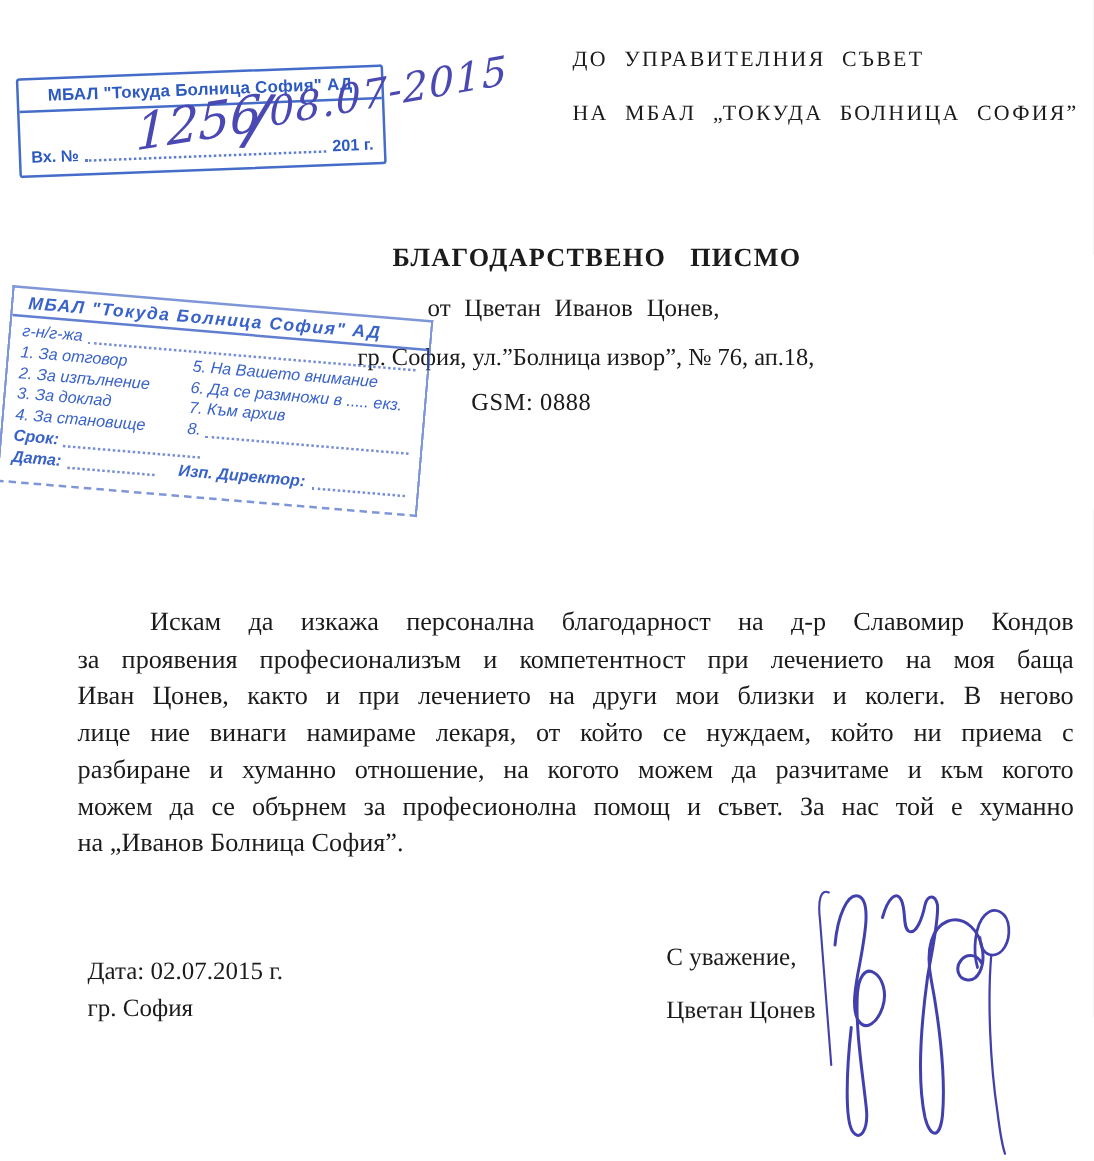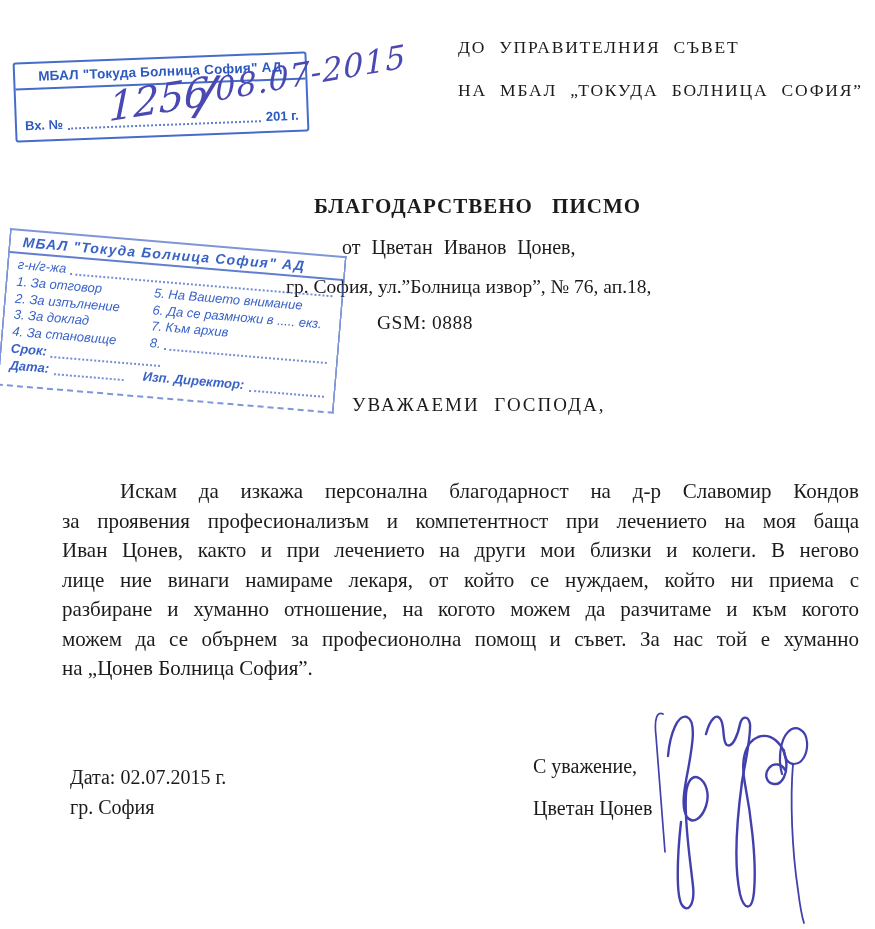--- a/index.html
+++ b/index.html
@@ -53,21 +53,21 @@
   .opt8{display:flex;align-items:flex-end;gap:4px;white-space:nowrap;}
   .b{font-weight:bold;}
   .w160{flex:none;width:150px;display:flex;align-items:flex-end;gap:4px;}
   .leader2{flex:1;border-bottom:2px dotted rgba(58,94,196,.7);margin-bottom:2px;height:9px;}
 
   
   .salutation{position:absolute;left:352px;top:394px;font-size:19px;letter-spacing:2px;
               word-spacing:8px;white-space:nowrap;}
   .body-text{position:absolute;left:62px;top:477px;width:797px;font-size:21px;line-height:29.5px;}
   .jline{text-align:justify;text-align-last:justify;}
-  .first{text-indent:58px;}
+  .first{text-indent:58px;margin-top:6px;}
   .last{text-align:left;text-align-last:left;}
 
   
   .foot-date{position:absolute;left:70px;top:750px;font-size:20px;margin-top:16px;}
   .foot-city{position:absolute;left:70px;top:796px;font-size:20px;}
   .close-1{position:absolute;left:533px;top:755px;font-size:20px;}
   .close-2{position:absolute;left:533px;top:797px;font-size:20px;}
 
   
   .sig{position:absolute;left:632px;top:690px;}
@@ -131,30 +131,29 @@
       </div>
       <div class="srow">
         <span class="b">Дата:</span>
         <span class="leader2" style="max-width:70px"></span>
         <span class="b" style="margin-left:14px">Изп. Директор:</span>
         <span class="leader2"></span>
       </div>
     </div>
   </div>
 
-  <div class="salutation">УВАЖАЕМИ ГОСПОДА,</div>
 
   <div class="body-text">
     <div class="jline first">Искам да изкажа персонална благодарност на д-р Славомир Кондов</div>
     <div class="jline">за проявения професионализъм и компетентност при лечението на моя баща</div>
     <div class="jline">Иван Цонев, както и при лечението на други мои близки и колеги. В негово</div>
     <div class="jline">лице ние винаги намираме лекаря, от който се нуждаем, който ни приема с</div>
     <div class="jline">разбиране и хуманно отношение, на когото можем да разчитаме и към когото</div>
     <div class="jline">можем да се обърнем за професионолна помощ и съвет. За нас той е хуманно</div>
-    <div class="jline last">на „Цонев Болница София”.</div>
+    <div class="jline last">на „Иванов Болница София”.</div>
   </div>
 
   <div class="foot-date">Дата: 02.07.2015 г.</div>
   <div class="foot-city">гр. София</div>
   <div class="close-1">С уважение,</div>
   <div class="close-2">Цветан Цонев</div>
 
   <svg class="sig" width="190" height="238" viewBox="0 0 190 238">
     <path stroke-width="1.7" d="M31,24 C25,21 22,29 24,46 C27,88 30,126 33,162"></path>
     <path stroke-width="2.4" d="M36,66 C38,43 46,24 55,27 C65,31 60,58 56,80 C52,100 49,118 55,127 C61,135 70,128 74,116 C78,104 74,92 67,88 C60,84 55,92 54,104 C52,131 58,168 61,196 C63,214 56,224 50,215 C44,206 45,168 49,132"></path>

